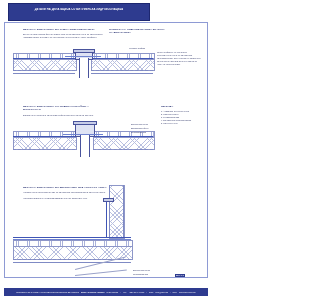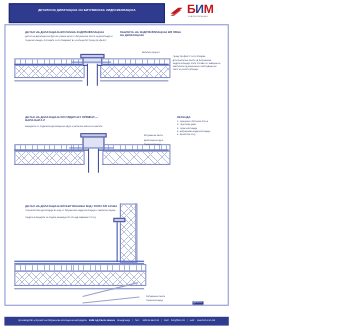--- a/index.html
+++ b/index.html
@@ -69,28 +69,20 @@
 </head>
 <body>
 
 <div class="page">
 
   <div class="header">
     <div class="titlebar">
       <div class="t">ДЕТАЛИ НА ДИЛАТАЦИЈА СО БИТУМЕНСКА ХИДРОИЗОЛАЦИЈА</div>
     </div>
 
-    <div class="logo">
-      <svg class="swoosh" viewBox="0 0 26 18">
-        <path d="M2 13 L16 2 L24 2 L10 13 Z" fill="#c2161b"></path>
-        <path d="M2 17 L16 6 L22 6 L8 17 Z" fill="#c2161b" opacity="0.75"></path>
-      </svg>
-      <div class="word"><span class="b">Б</span><span class="i">И</span><span class="m">М</span></div>
-      <div class="sub">ХИДРОИЗОЛАЦИЈА</div>
-    </div>
   </div>
 
   <div class="frame">
 
     <div class="sect" style="left:18px;top:5px;width:82px;">
       <div class="hd">ДЕТАЛ НА ДИЛАТАЦИЈА ВО РАМНА ХИДРОИЗОЛАЦИЈА</div>
       <div class="para" style="margin-top:2px;">Детал на дилатациона фуга во рамен кров со битуменска лента за дилатација и термоизолација. Слоевите се поставуваат во континуитет преку профилот.</div>
     </div>
 
     <div class="sect" style="left:104px;top:5px;width:60px;">

